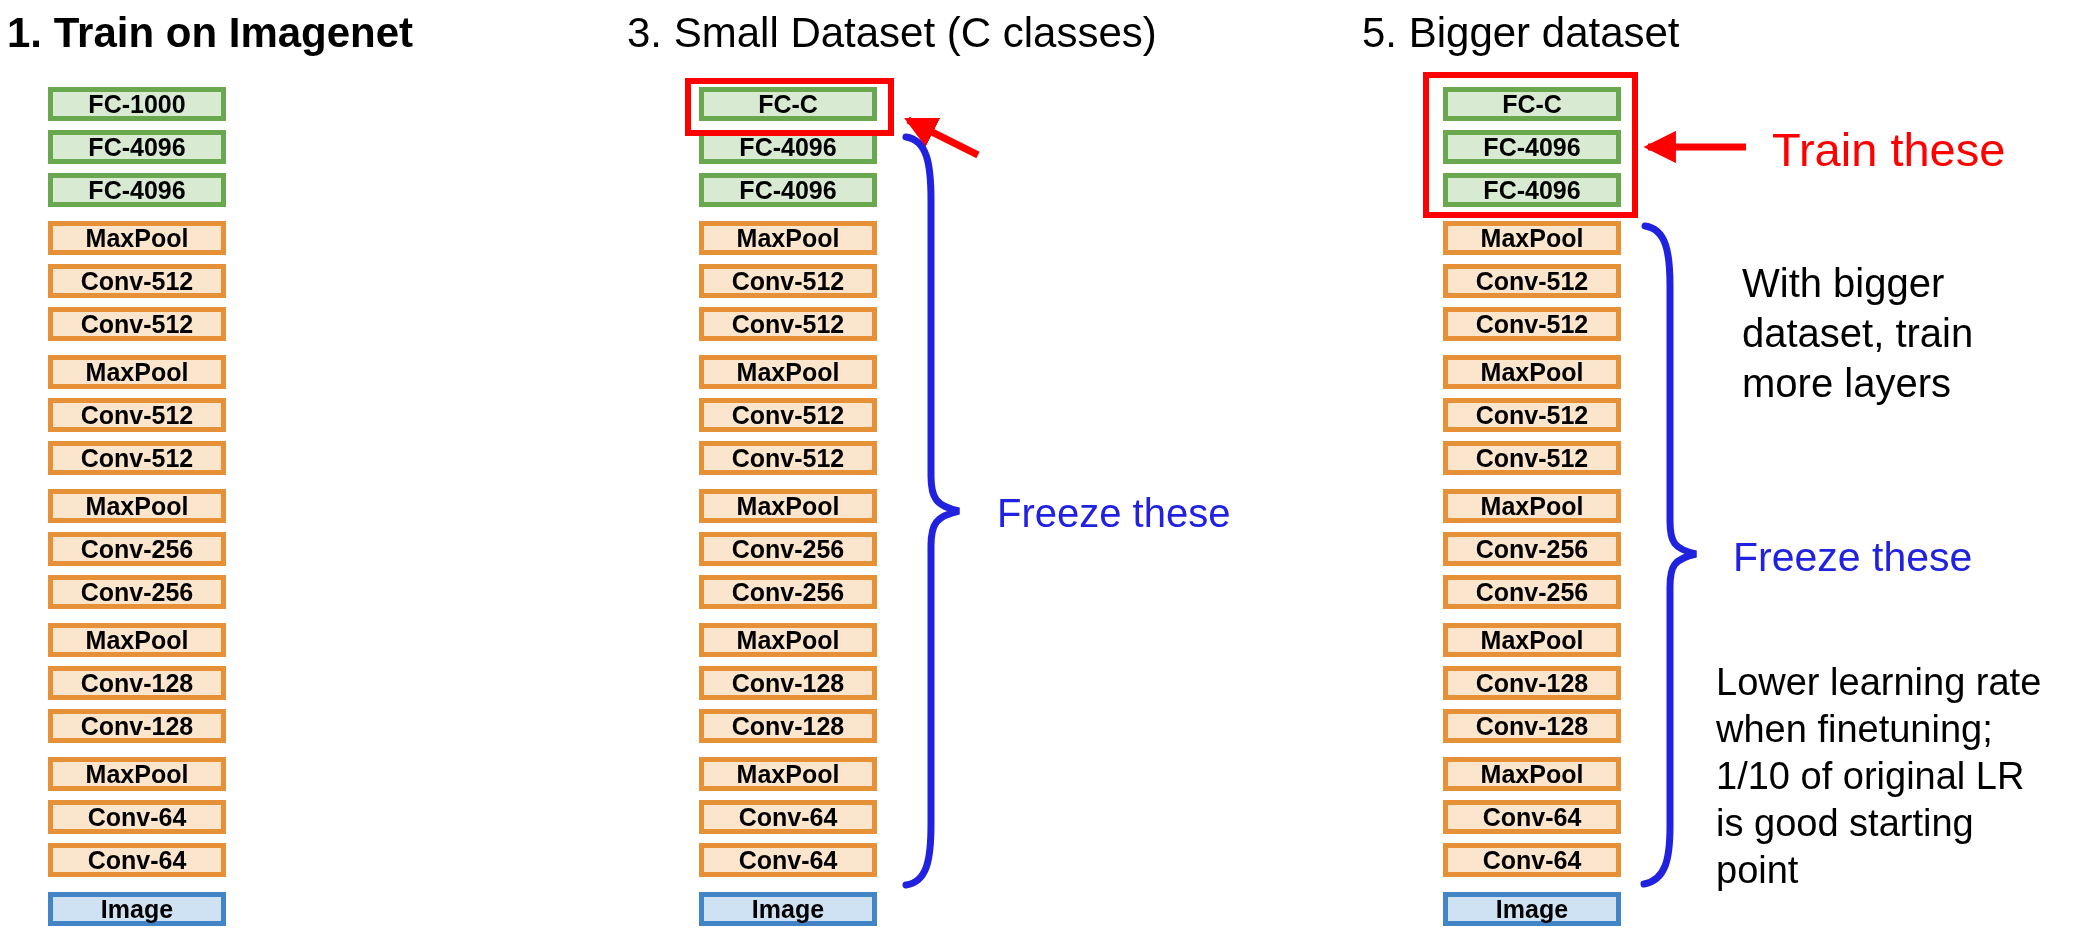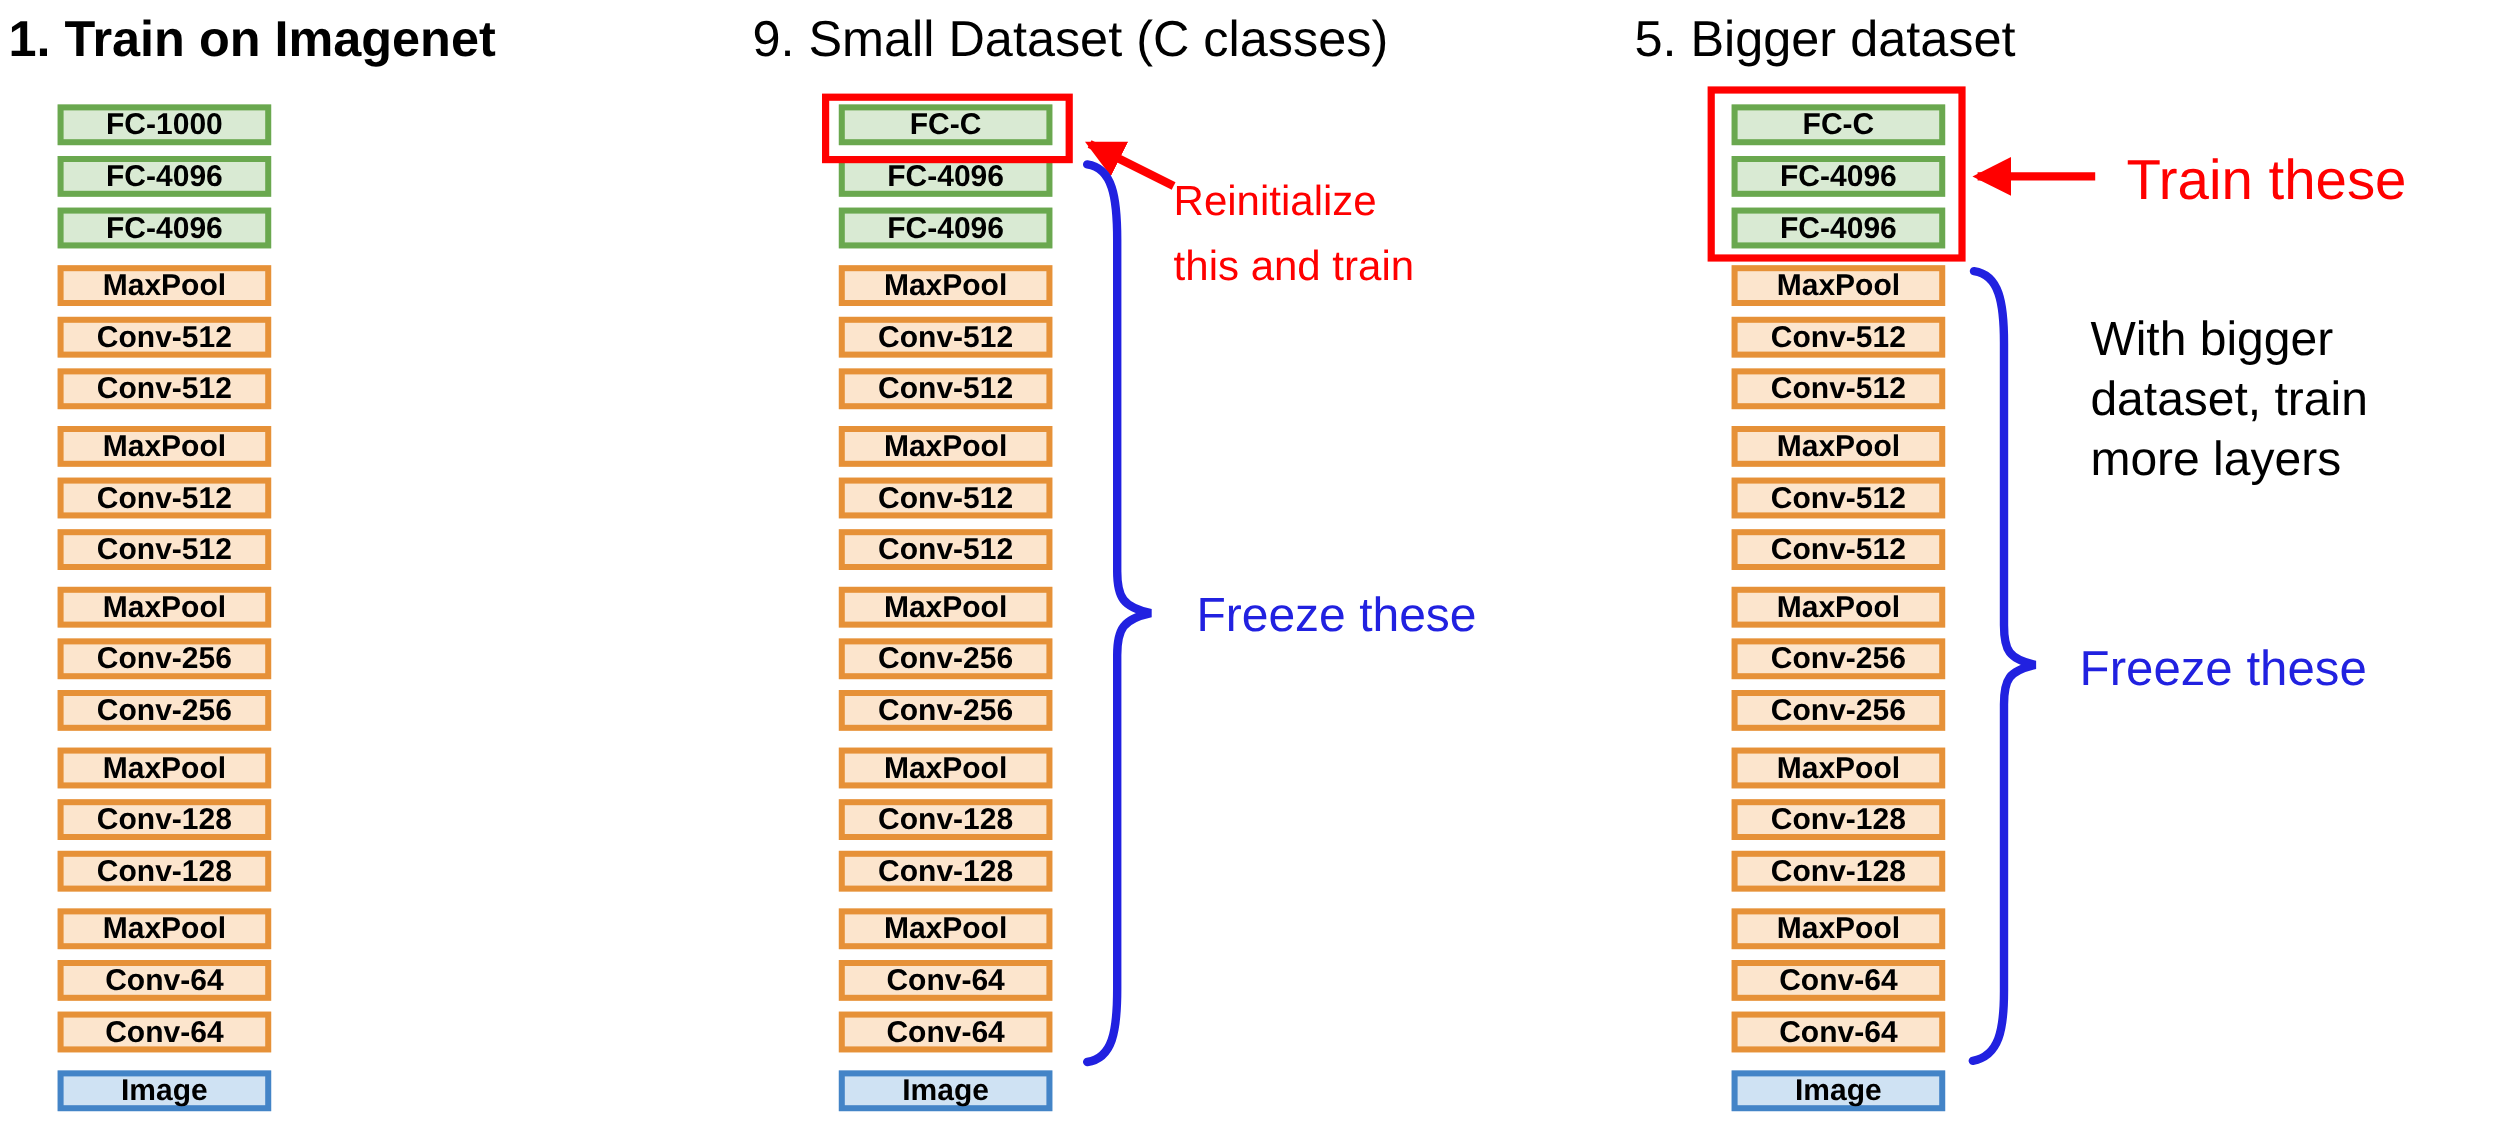--- a/index.html
+++ b/index.html
@@ -59,21 +59,21 @@
   .note.red  { color: var(--annotation-red, #ff0000); }
   .note.blue { color: var(--annotation-blue, #2121e0); }
   .note.black{ color: var(--text-black, #000); }
 </style>
 </head>
 <body>
 
 <div id="canvas">
 
   <div class="col-title" style="left:7px;font-weight:bold;">1. Train on Imagenet</div>
-  <div class="col-title" style="left:627px;">9. Small Dataset (C classes)</div>
+  <div class="col-title" style="left:627px;">3. Small Dataset (C classes)</div>
   <div class="col-title" style="left:1362px;">5. Bigger dataset</div>
 
   <div class="stack" style="left:48px;justify-content:flex-end;">
       <div class="layer fc" style="margin-bottom: 9px;">FC-1000</div>
       <div class="layer fc" style="margin-bottom: 9px;">FC-4096</div>
       <div class="layer fc" style="margin-bottom: 14px;">FC-4096</div>
       <div class="layer conv" style="margin-bottom: 9px;">MaxPool</div>
       <div class="layer conv" style="margin-bottom: 9px;">Conv-512</div>
       <div class="layer conv" style="margin-bottom: 14px;">Conv-512</div>
       <div class="layer conv" style="margin-bottom: 9px;">MaxPool</div>
@@ -141,23 +141,26 @@
       <marker id="arrowhead" viewBox="0 0 6 6" refX="5.2" refY="3" markerWidth="4.6" markerHeight="4.6" orient="auto-start-reverse" markerUnits="strokeWidth">
         <path d="M0,0 L6,3 L0,6 Z" class="red-fill"></path>
       </marker>
     </defs>
     <line x1="978" y1="155" x2="908" y2="120" class="red-stroke" stroke-width="7" marker-end="url(#arrowhead)"></line>
     <line x1="1746" y1="147" x2="1648" y2="147" class="red-stroke" stroke-width="7" marker-end="url(#arrowhead)"></line>
     <path d="M 906 137 C 927 140 931 164 931 200 L 931 476 C 931 498 936 506 959 511 C 936 516 931 524 931 546 L 931 824 C 931 860 927 882 906 885" class="blue-stroke" stroke-width="7"></path>
     <path d="M 1645 226 C 1666 229 1670 252 1670 286 L 1670 521 C 1670 542 1674 549 1696 554 C 1674 559 1670 566 1670 587 L 1670 826 C 1670 858 1666 880 1644 884" class="blue-stroke" stroke-width="7"></path>
   </svg>
 
-  <div class="note red" style="left:978px; top:141px; font-size:35px; line-height:54px;">Reinitialize
-this and train</div>
   <div class="note blue" style="left:997px; top:489px; font-size:40px; line-height:48px;">Freeze these</div>
 
   <div class="note red" style="left:1772px; top:122px; font-size:47px; line-height:56px;">Train these</div>
   <div class="note black" style="left:1742px; top:258px; font-size:40px; line-height:50px;">With bigger
 dataset, train
 more layers</div>
   <div class="note blue" style="left:1733px; top:533px; font-size:41px; line-height:48px;">Freeze these</div>
+  <div class="note black" style="left:1716px; top:659px; font-size:38px; line-height:47px;">Lower learning rate
+when finetuning;
+1/10 of original LR
+is good starting
+point</div>
 
 </div>
 
 </body></html>

